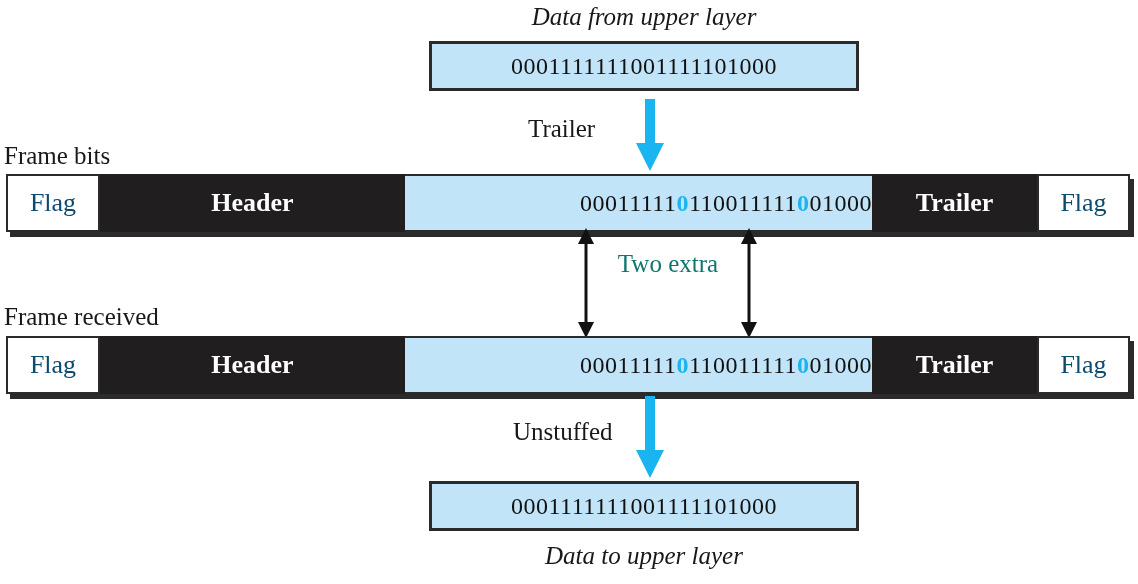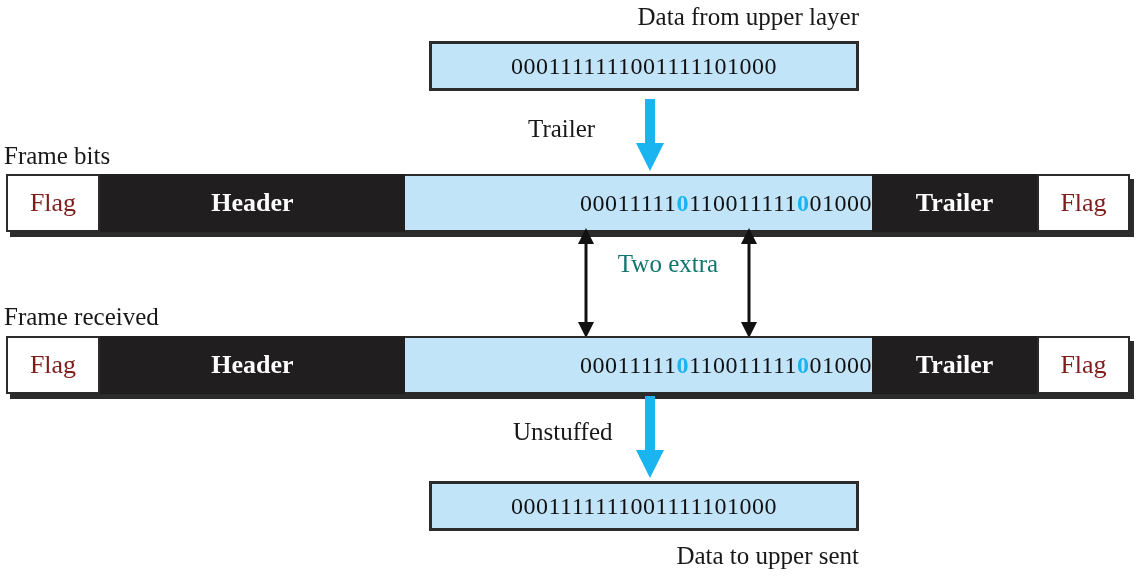--- a/index.html
+++ b/index.html
@@ -18,21 +18,21 @@
 
   .abs { position: absolute; }
 
   
   .caption {
     font-size: 25px;
     line-height: 30px;
     color: #181818;
     white-space: nowrap;
   }
-  .caption.center { text-align: right; }
+  .caption.center { text-align: center; font-style: italic; }
 
   .side-label {
     font-size: 25px;
     line-height: 28px;
     color: #181818;
     white-space: nowrap;
   }
 
   .step-label {
     font-size: 25px;
@@ -77,21 +77,21 @@
     box-shadow: 4px 5px 0 0 #2b2b2b;
   }
   .seg {
     display: flex;
     align-items: center;
     justify-content: center;
     box-sizing: border-box;
   }
   .seg-flag {
     background: #ffffff;
-    color: #7f1d1d;
+    color: #0c4a6e;
     font-size: 26px;
     border: 2px solid #2b2b2b;
   }
   .seg-dark {
     background: #201e1e;
     color: #ffffff;
     font-size: 26px;
     font-weight: 700;
   }
   .seg-data {
@@ -183,13 +183,13 @@
 
 <svg class="abs cyan-arrow" style="left:632px; top:396px;" width="36" height="84">
   <rect x="13" y="0" width="10" height="58" fill="#1ab4f0"></rect>
   <polygon points="4,54 32,54 18,82" fill="#1ab4f0"></polygon>
 </svg>
 
 <div class="abs data-box" style="left:429px; top:481px; width:430px; height:50px;">
   <span class="bits">0001111111001111101000</span>
 </div>
 
-<div class="abs caption center" style="left:429px; top:541px; width:430px;">Data to upper sent</div>
+<div class="abs caption center" style="left:429px; top:541px; width:430px;">Data to upper layer</div>
 
 </body></html>

